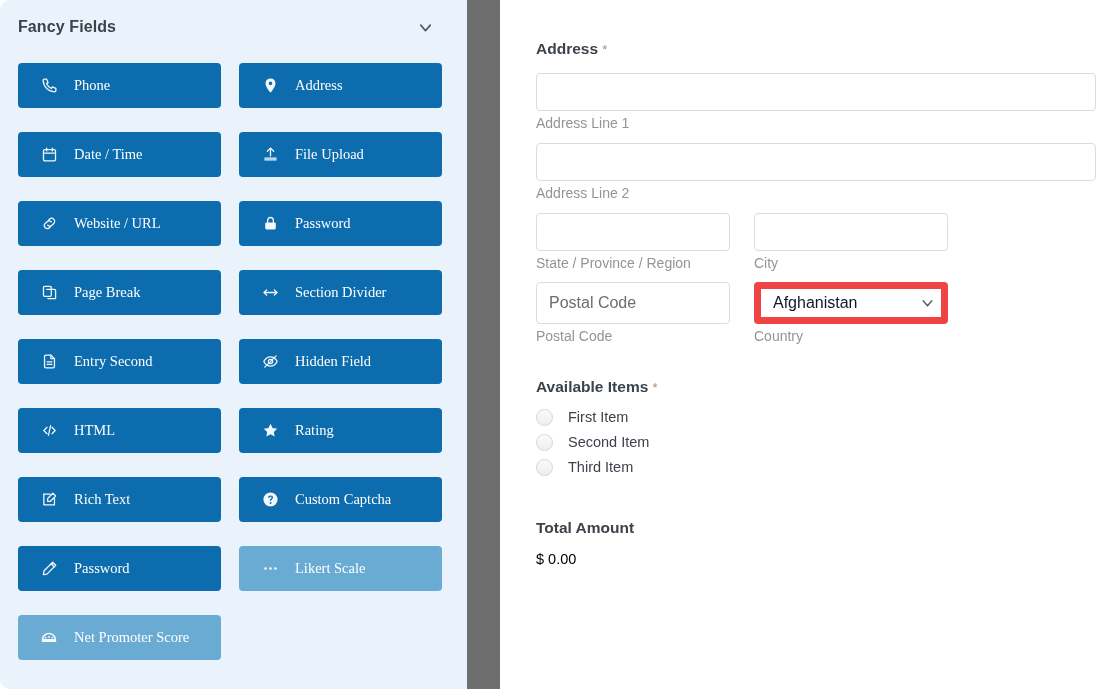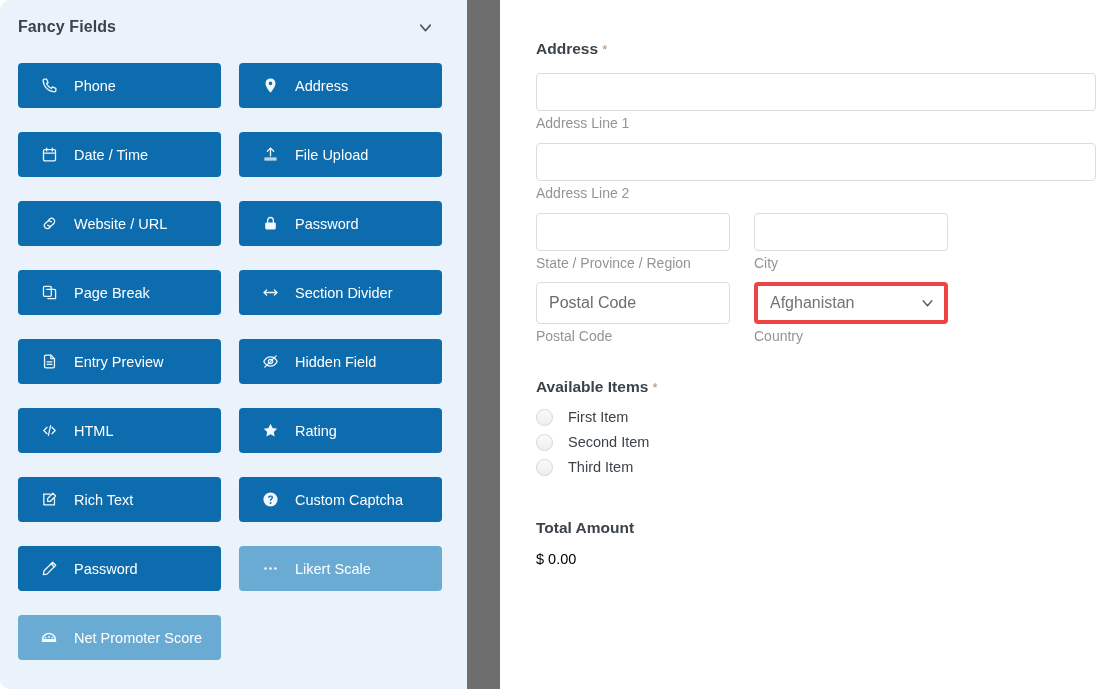--- a/index.html
+++ b/index.html
@@ -62,21 +62,21 @@
     color: #ffffff;
     display: flex;
     align-items: center;
     padding: 0 0 0 22px;
     font-size: 14.5px;
     font-weight: 400;
     cursor: pointer;
     user-select: none;
     border: none;
     text-align: left;
-    font-family: Liberation Sans, sans-serif;
+    font-family: Liberation Serif, serif;
   }
   .field-btn.dim { background: #6aabd4; }
   .field-btn .ficon {
     width: 18px;
     height: 18px;
     flex: 0 0 18px;
     display: flex;
     align-items: center;
     justify-content: center;
     margin-right: 16px;
@@ -135,25 +135,25 @@
   .row2 {
     display: flex;
     gap: 24px;
   }
   .col { width: 194px; }
 
   .selwrap { position: relative; width: 100%; }
   .selwrap select {
     width: 100%;
     height: 42px;
-    border: 4px solid #ef4444;
+    border: 7px solid #ef4444;
     border-radius: 4px;
     background: #ffffff;
     font-size: 16px;
-    color: #737373;
+    color: #0f172a;
     padding: 0 30px 0 12px;
     font-family: "Liberation Sans", sans-serif;
     -webkit-appearance: none;
     appearance: none;
     outline: none;
   }
   .selwrap .caret {
     position: absolute;
     right: 12px; top: 50%;
     transform: translateY(-50%);
@@ -277,21 +277,21 @@
           <span class="flabel">Section Divider</span>
         </button>
         <button class="field-btn">
           <span class="ficon">
             <svg width="17" height="17" viewBox="0 0 24 24" fill="none" stroke="currentColor" stroke-width="1.8" stroke-linecap="round" stroke-linejoin="round">
               <path d="M14 3H7a2 2 0 0 0-2 2v14a2 2 0 0 0 2 2h10a2 2 0 0 0 2-2V8z"></path>
               <polyline points="14 3 14 8 19 8"></polyline>
               <path d="M8.5 12.5h7M8.5 16h7"></path>
             </svg>
           </span>
-          <span class="flabel">Entry Preview</span>
+          <span class="flabel">Entry Second</span>
         </button>
         <button class="field-btn">
           <span class="ficon">
             <svg width="17" height="17" viewBox="0 0 24 24" fill="none" stroke="currentColor" stroke-width="1.8" stroke-linecap="round" stroke-linejoin="round">
               <path d="M2.5 12S6 5.5 12 5.5 21.5 12 21.5 12 18 18.5 12 18.5 2.5 12 2.5 12z"></path>
               <circle cx="12" cy="12" r="3"></circle>
               <path d="M4 20L20 4"></path>
             </svg>
           </span>
           <span class="flabel">Hidden Field</span>

